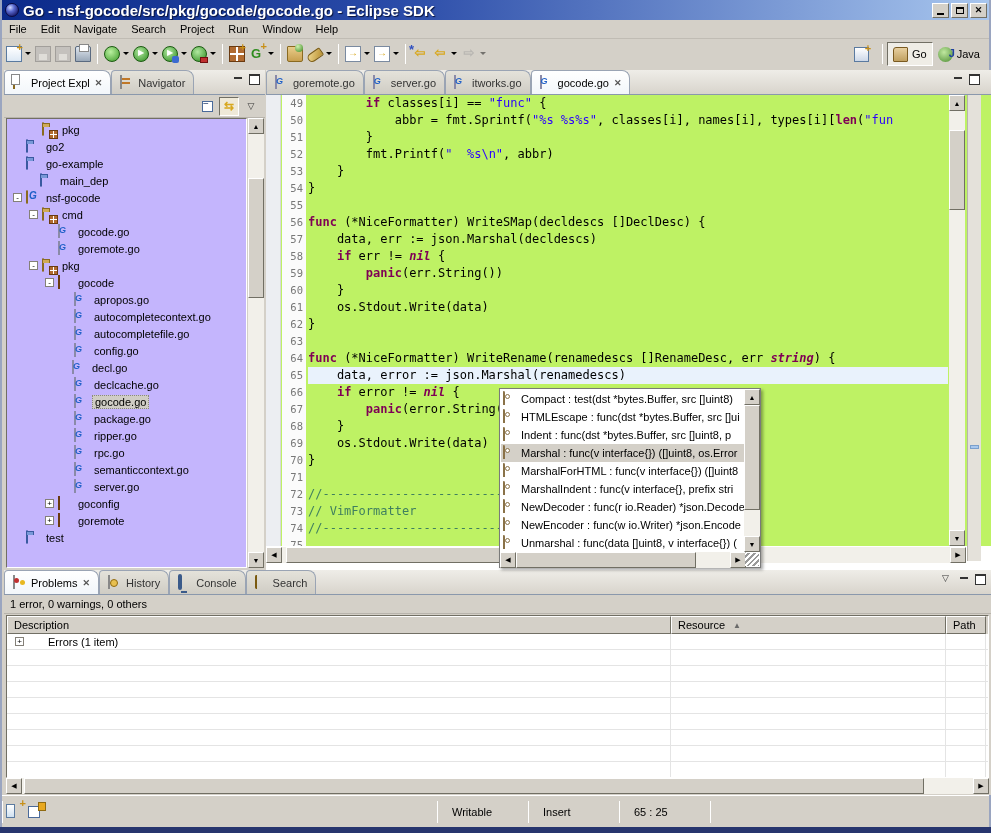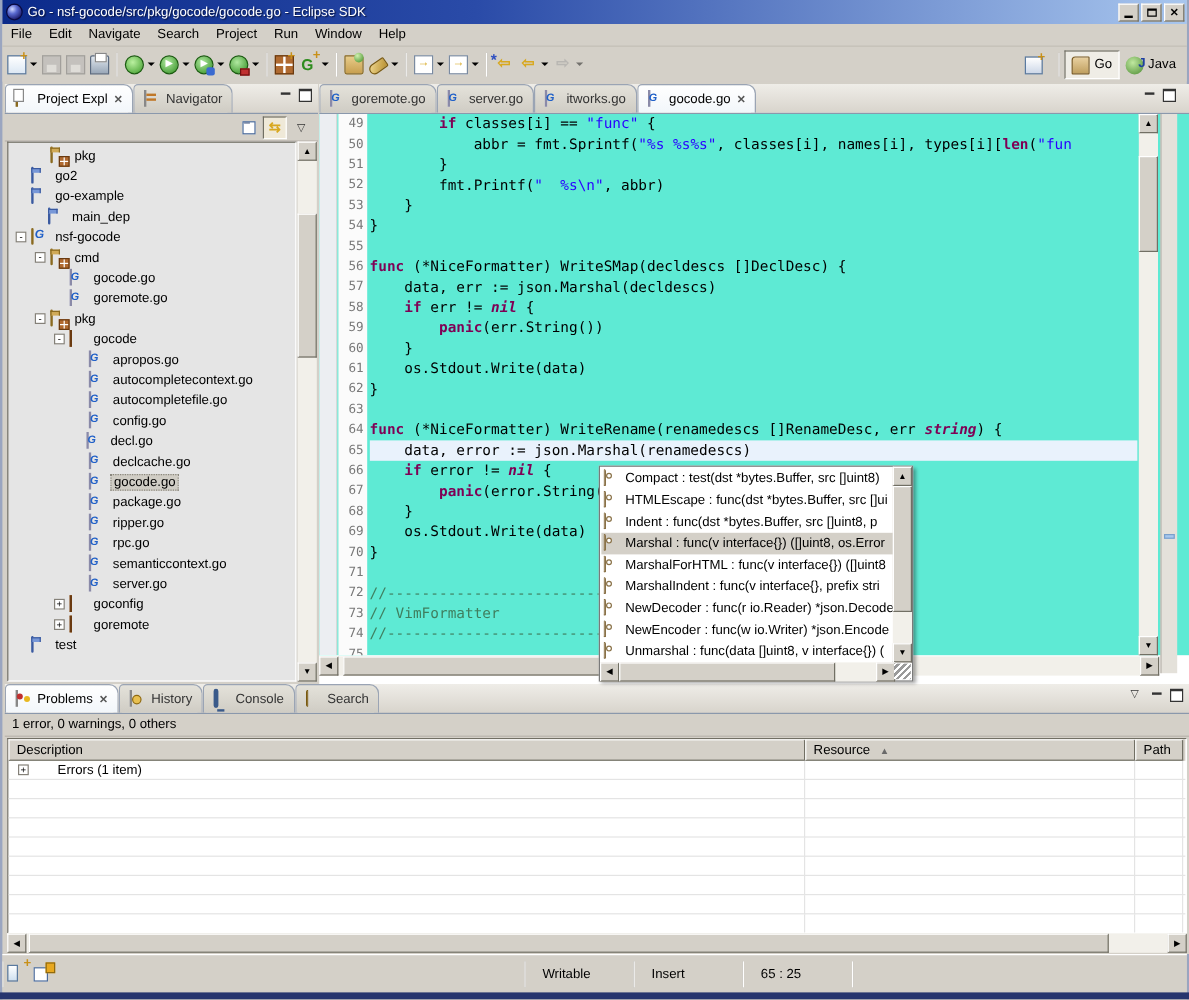--- a/index.html
+++ b/index.html
@@ -4,21 +4,21 @@
 <style>
   * { margin:0; padding:0; box-sizing:border-box; }
   html,body { width:991px; height:833px; overflow:hidden; font-family:"Liberation Sans",sans-serif; background:#d4d0c8; }
   .abs { position:absolute; }
   #win { position:relative; width:991px; height:833px; background:#d4d0c8; border-left:2px solid #9aa5c0; border-right:2px solid #9aa5c0; }
   .out { border:1px solid; border-color:#ffffff #716f64 #716f64 #ffffff; }
 
   
   #titlebar { left:0; top:0; width:987px; height:20px; background:linear-gradient(90deg,#0b2a8a 0%,#2a4ba8 40%,#a8c6ee 100%); display:flex; align-items:center; color:#fff; }
   #title-ico { width:14px; height:14px; margin:0 4px 0 3px; border-radius:50%; background:radial-gradient(circle at 35% 30%,#cfd8ff 0%,#5a6ad0 35%,#1a1a6a 80%); border:1px solid #0a0a40; }
-  #title-text { font-size:11px; font-weight:normal; white-space:nowrap; text-shadow:1px 1px 1px #08123a; }
+  #title-text { font-size:15px; font-weight:bold; white-space:nowrap; text-shadow:1px 1px 1px #08123a; }
   .tbtn { width:17px; height:15px; background:#d4d0c8; margin-right:2px; display:flex; align-items:center; justify-content:center; font-size:9px; color:#000; font-weight:bold; }
   #title-buttons { margin-left:auto; display:flex; }
   .glyph-min { width:7px; height:2px; background:#000; margin-top:7px; }
   .glyph-max { width:8px; height:7px; border:1px solid #000; border-top:2px solid #000; }
 
   
   #menubar { left:0; top:20px; width:987px; height:19px; background:#d4d0c8; display:flex; align-items:center; border-bottom:1px solid #c0bcb4; }
   .menu-item { font-size:11px; padding:2px 7px; color:#000; }
 
   
@@ -106,37 +106,37 @@
   #explorer-minmax,#editor-minmax,#problems-minmax { position:absolute; top:3px; display:flex; gap:3px; }
   .mm { width:13px; height:11px; position:relative; }
   .mm.minimize::after { content:""; position:absolute; left:2px; top:2px; width:8px; height:2px; border:1px solid #333; border-width:0 0 2px 0; }
   .mm.maximize::after { content:""; position:absolute; left:1px; top:1px; width:9px; height:8px; border:1px solid #333; border-top:2px solid #333; background:#fff; }
   #explorer-toolbar { position:absolute; left:0; top:25px; width:261px; height:23px; background:#d4d0c8; display:flex; align-items:center; justify-content:flex-end; gap:2px; padding-right:4px; border-bottom:1px solid #b8b4ac; }
   .ex-btn { width:20px; height:19px; display:flex; align-items:center; justify-content:center; position:relative; }
   .ex-btn.pressed { background:#efe9d8; border:1px solid; border-color:#716f64 #fff #fff #716f64; }
   .ic-collapseall { width:11px; height:11px; background:#fff; border:1px solid #4a6a9a; }
   .ic-collapseall::after { content:"−"; position:absolute; left:6px; top:1px; font-size:10px; color:#203a6a; }
   .ic-link { color:#d8a820; font-size:12px; font-weight:bold; }
-  #tree { position:absolute; left:2px; top:48px; width:241px; height:450px; background:#e5e5e5; border:1px solid; border-color:#716f64 #fff #fff #716f64; overflow:hidden; padding-top:2px; }
+  #tree { position:absolute; left:2px; top:48px; width:241px; height:450px; background:#c4b5fd; border:1px solid; border-color:#716f64 #fff #fff #716f64; overflow:hidden; padding-top:2px; }
   .titem { height:17px; display:flex; align-items:center; font-size:11px; white-space:nowrap; }
   .texp { width:9px; height:9px; flex:none; background:#fff; border:1px solid #848078; font-size:8px; line-height:7px; text-align:center; color:#000; margin-right:4px; }
   .texp.none { visibility:hidden; }
   .tlabel { margin-left:4px; padding:0 2px; }
   .tlabel.sel { background:#d0cdc5; border:1px dotted #8a877e; }
   #tree-vscroll { position:absolute; right:0px; top:48px; width:17px; height:450px; }
 
   
   .sb-track-v,.sb-track-h { position:absolute; background:#f2f0ea; }
   .sb-arrow { position:absolute; width:16px; height:16px; background:#d4d0c8; display:flex; align-items:center; justify-content:center; font-size:7px; color:#000; }
   .sb-thumb { position:absolute; background:#d4d0c8; }
 
   
   #editor { left:264px; top:70px; width:725px; height:500px; background:#fff; }
   #editor-tabs { position:absolute; left:0; top:0; width:725px; }
-  #editor-body { position:absolute; left:0; top:25px; width:725px; height:451px; background:#5eead4; overflow:hidden; }
+  #editor-body { position:absolute; left:0; top:25px; width:725px; height:451px; background:#bef264; overflow:hidden; }
   #annruler { position:absolute; left:0; top:0; width:15px; height:451px; background:#eceef2; border-right:1px solid #d8d8d8; }
   #numruler { position:absolute; left:16px; top:0; width:24px; height:451px; background:#fbfbfb; }
   .lnum { height:17px; font-family:"DejaVu Sans Mono","Liberation Mono",monospace; font-size:10.5px; color:#787878; text-align:right; padding-right:3px; line-height:17px; }
   #codearea { position:absolute; left:42px; top:0; width:640px; height:451px; overflow:hidden; }
   .cline { height:17px; line-height:17px; font-family:"DejaVu Sans Mono","Liberation Mono",monospace; font-size:12px; white-space:pre; color:#000; }
   .cline.current { background:#e9f2fc; }
   .cline .k { color:#7f0055; font-weight:bold; }
   .cline .ki { color:#7f0055; font-weight:bold; font-style:italic; }
   .cline .s { color:#2a00ff; }
   .cline .c { color:#3f7f5f; }

